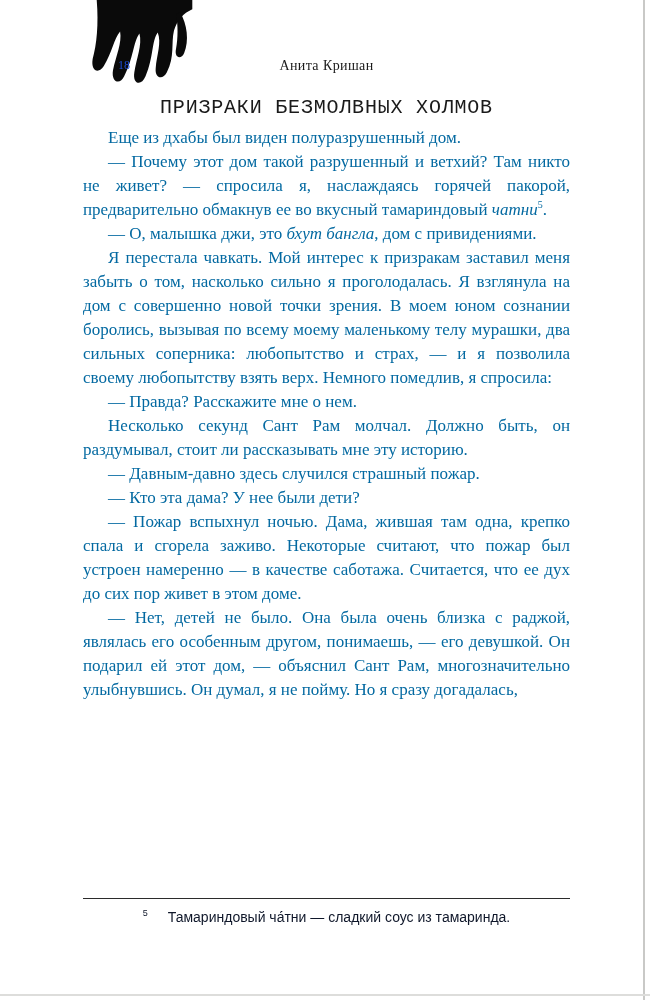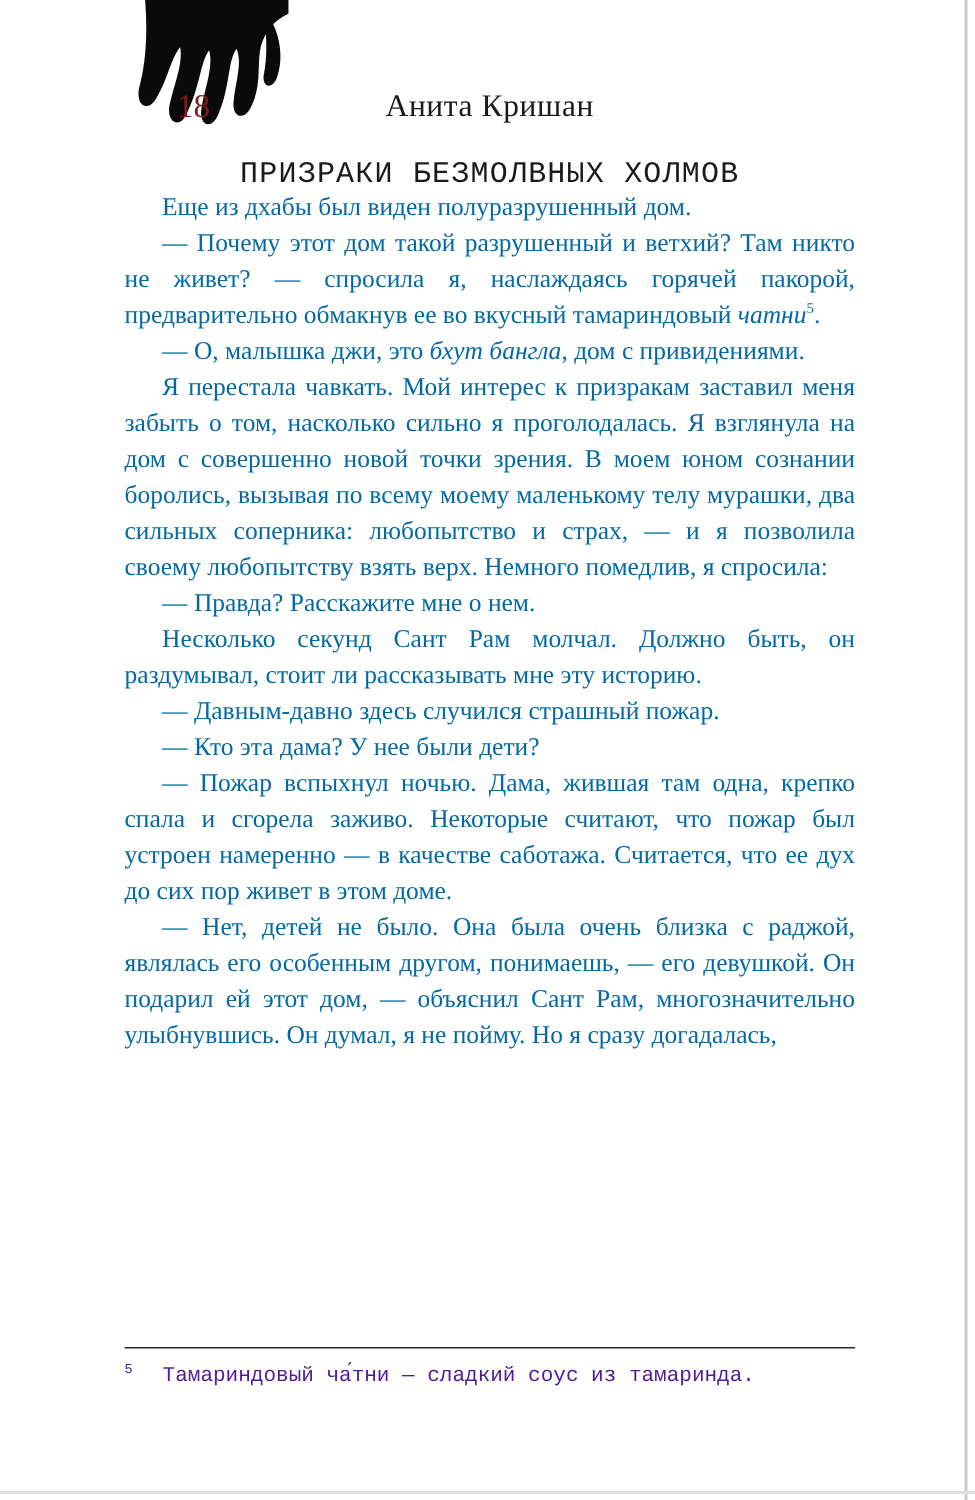--- a/index.html
+++ b/index.html
@@ -32,34 +32,34 @@
     left: 90px;
     top: 0;
     width: 108px;
     height: 120px;
   }
 
   .page-number {
     position: absolute;
     left: 118px;
     top: 58px;
-    font-size: 22px;
-    color: #7f1d1d;
+    font-size: 12px;
+    color: #1d4ed8;
   }
 
   .header {
     position: absolute;
     left: 83px;
     top: 58px;
     width: 487px;
     text-align: center;
     color: #1a1a1a;
   }
   .header .author {
-    font-size: 21px;
+    font-size: 14px;
     letter-spacing: 0.4px;
   }
   .header .title {
     font-size: 20px;
     letter-spacing: 0.8px;
     margin-top: 22px;
     font-family: Liberation Mono, monospace;
   }
 
   .body-text {
@@ -89,23 +89,24 @@
     top: 898px;
     width: 487px;
     height: 1px;
     background: #2b2b2b;
   }
   .footnote {
     position: absolute;
     left: 83px;
     top: 908px;
     width: 487px;
-    font-family: Liberation Mono, monospace;
+    font-family: Liberation Sans, sans-serif;
     font-size: 14px;
-    color: #4c1d95;
+    color: #0f172a;
+    text-align: center;
   }
   .footnote sup {
     font-size: 9px;
     vertical-align: super;
     margin-right: 20px;
   }
 </style>
 </head>
 <body>
 

